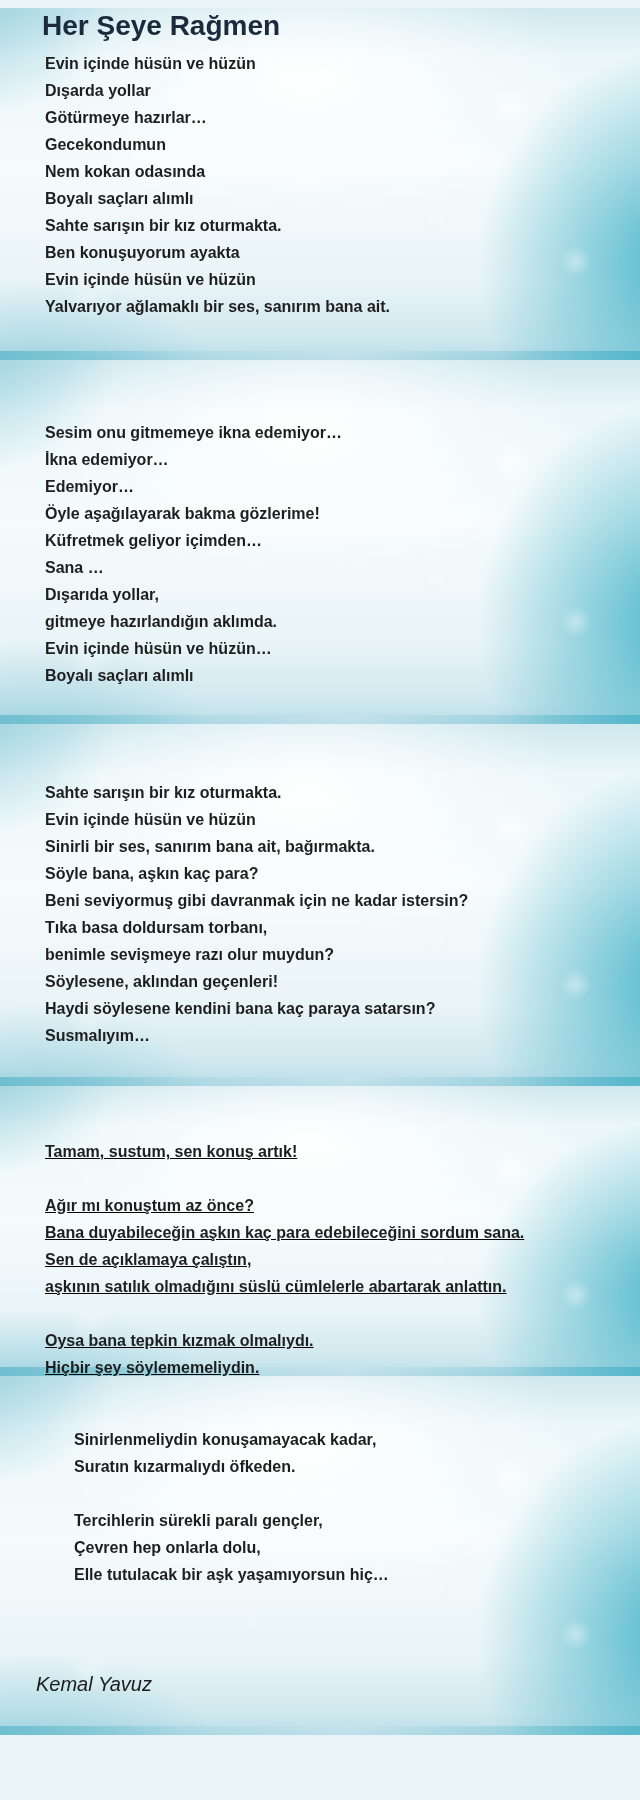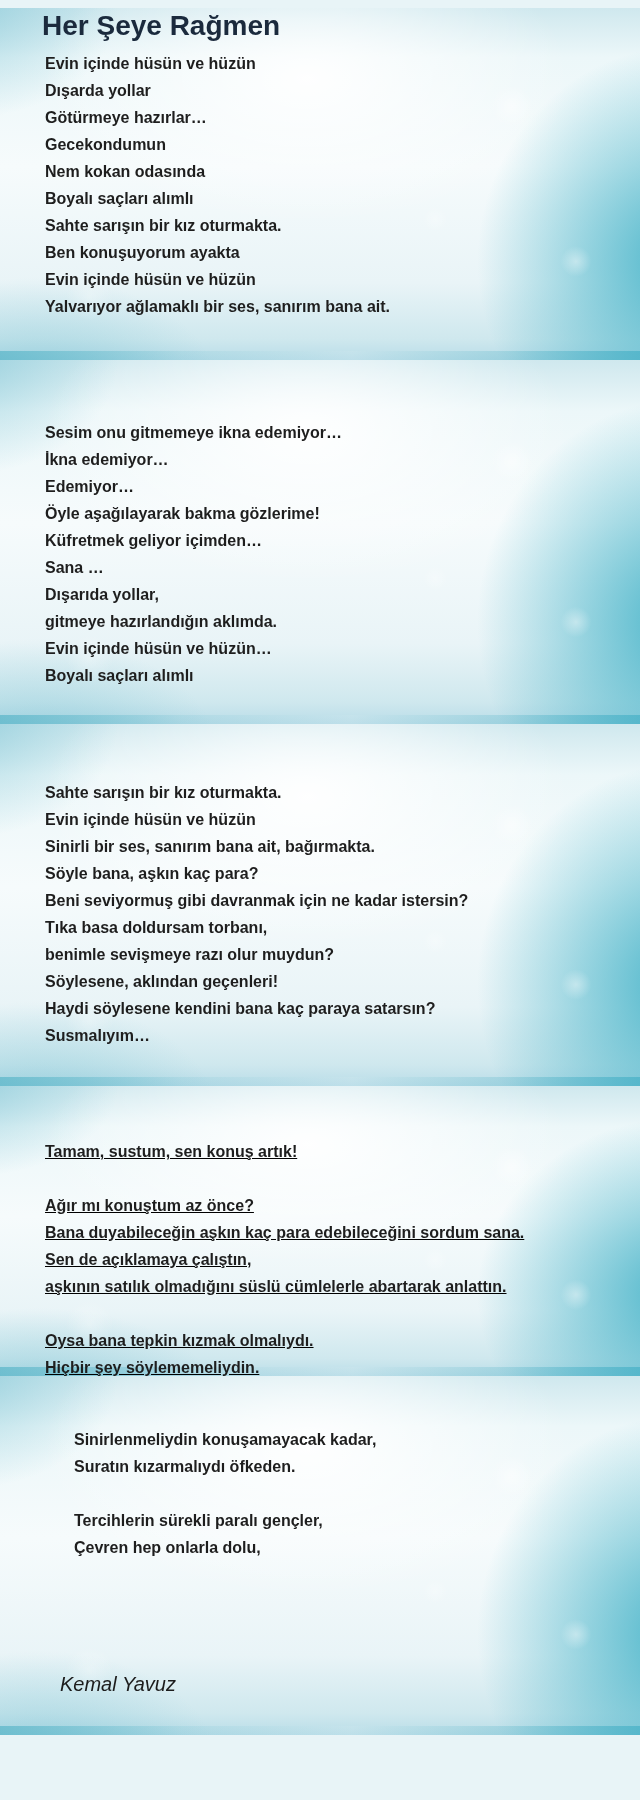--- a/index.html
+++ b/index.html
@@ -76,21 +76,21 @@
   .t3 .stanza { padding-top: 55px; }
   .t4 .stanza { padding-top: 52px; }
   .t5 .stanza { padding-top: 50px; margin-left: 29px; }
   .line {
     min-height: 27px;
     line-height: 27px;
     white-space: nowrap;
   }
   .poem-author {
     position: absolute;
-    left: 60px;
+    left: 36px;
     top: 297px;
     font-size: 20px;
     font-style: italic;
     font-weight: normal;
     color: #1c1c1c;
   }
 </style>
 </head>
 <body>
 
@@ -156,17 +156,18 @@
       </div>
   </div>
 
   <div class="tile t5">
     <div class="stanza">
         <div class="line">Sinirlenmeliydin konuşamayacak kadar,</div>
         <div class="line">Suratın kızarmalıydı öfkeden.</div>
         <div class="line"></div>
         <div class="line">Tercihlerin sürekli paralı gençler,</div>
         <div class="line">Çevren hep onlarla dolu,</div>
+        <div class="line">Elle tutulacak bir aşk yaşamıyorsun hiç…</div>
       </div>
     <div class="poem-author">Kemal Yavuz</div>
   </div>
 
 </div>
 
 </body></html>

